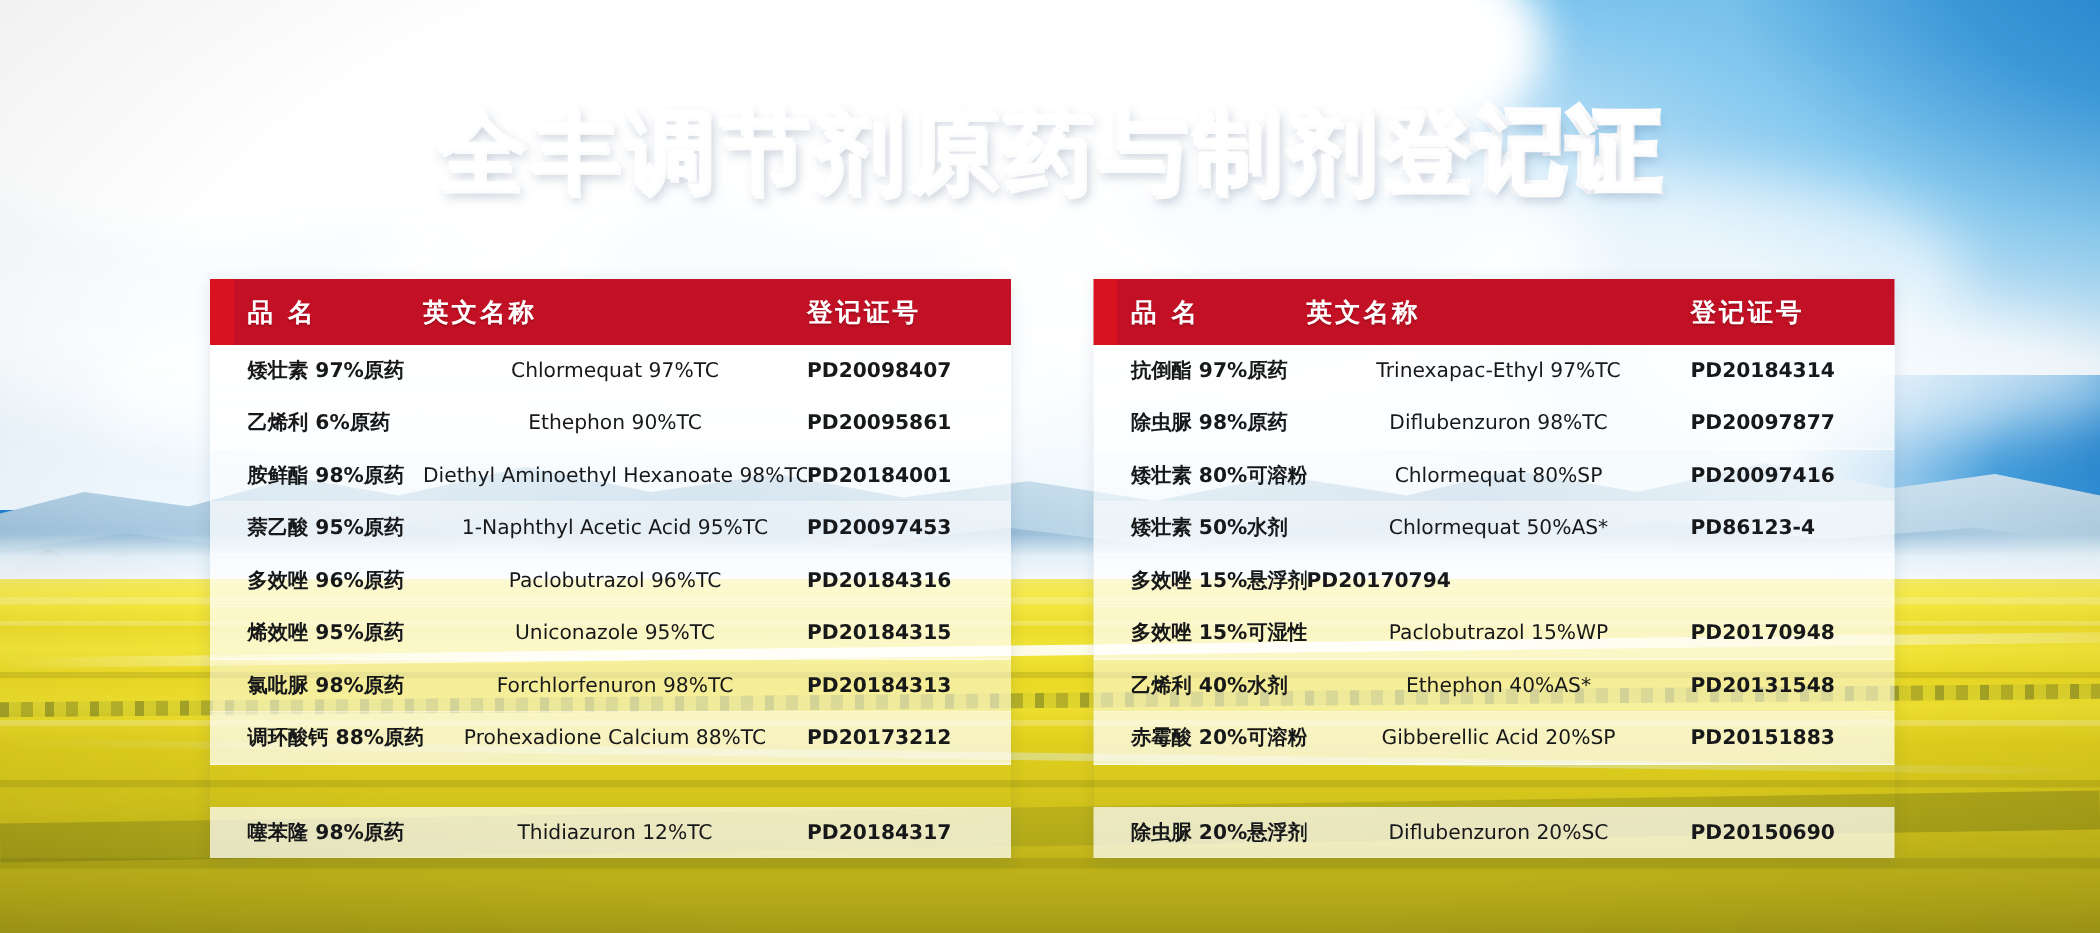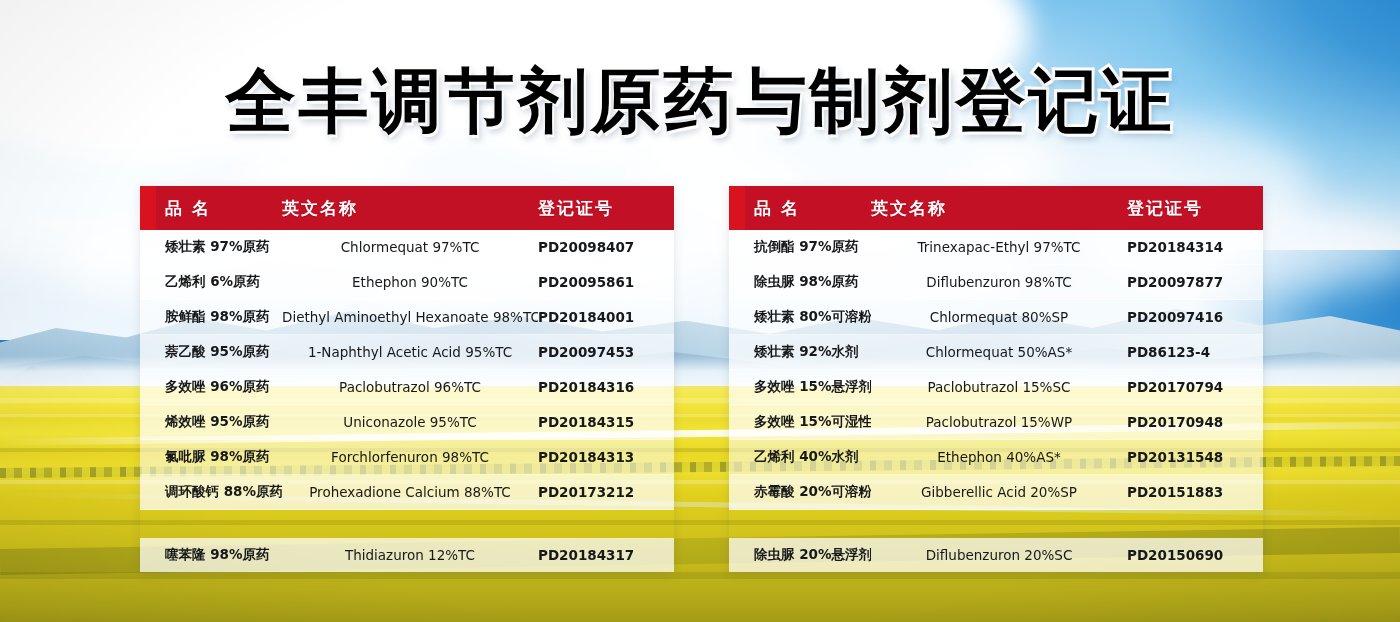--- a/index.html
+++ b/index.html
@@ -100,23 +100,23 @@
   }
 
   
   #title-wrap{
     position:absolute;left:0;top:64px;width:1400px;text-align:center;
     pointer-events:none;
   }
   #page-title{
     display:inline-block;
     font-family:"DejaVu Sans","Liberation Sans",sans-serif;
-    font-size:70px;line-height:74px;font-weight:bold;
+    font-size:60px;line-height:74px;font-weight:bold;
     letter-spacing:3px;
-    color:#000000;
+    color:#ffffff;
     -webkit-text-stroke:6px #ffffff;
     paint-order:stroke fill;
     text-shadow:
       0 0 3px rgba(255,255,255,.95),
       2px 3px 0 rgba(255,255,255,.9),
       3px 5px 7px rgba(40,70,110,.28);
   }
 
   
   .table{
@@ -272,27 +272,26 @@
         <div class="cell name">除虫脲 98%原药</div>
         <div class="cell en">Diflubenzuron 98%TC</div>
         <div class="cell reg">PD20097877</div>
       </div>
       <div class="trow alt">
         <div class="cell name">矮壮素 80%可溶粉剂</div>
         <div class="cell en">Chlormequat 80%SP</div>
         <div class="cell reg">PD20097416</div>
       </div>
       <div class="trow norm">
-        <div class="cell name">矮壮素 92%水剂</div>
+        <div class="cell name">矮壮素 50%水剂</div>
         <div class="cell en">Chlormequat 50%AS*</div>
         <div class="cell reg">PD86123-4</div>
       </div>
       <div class="trow norm">
         <div class="cell name">多效唑 15%悬浮剂</div>
-        <div class="cell en">Paclobutrazol 15%SC</div>
         <div class="cell reg">PD20170794</div>
       </div>
       <div class="trow norm">
         <div class="cell name">多效唑 15%可湿性粉剂</div>
         <div class="cell en">Paclobutrazol 15%WP</div>
         <div class="cell reg">PD20170948</div>
       </div>
       <div class="trow alt">
         <div class="cell name">乙烯利 40%水剂</div>
         <div class="cell en">Ethephon 40%AS*</div>

